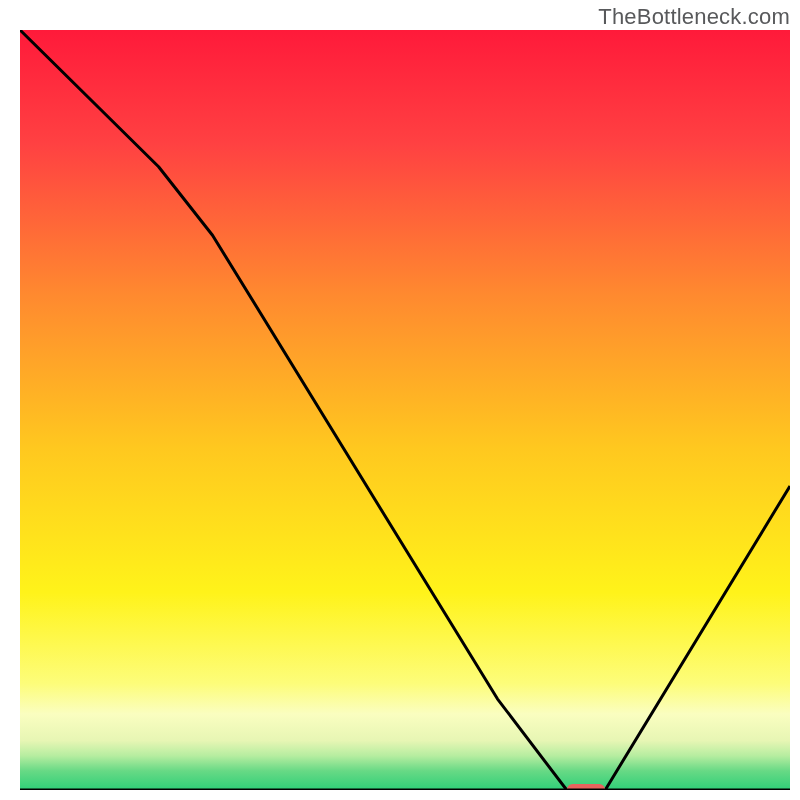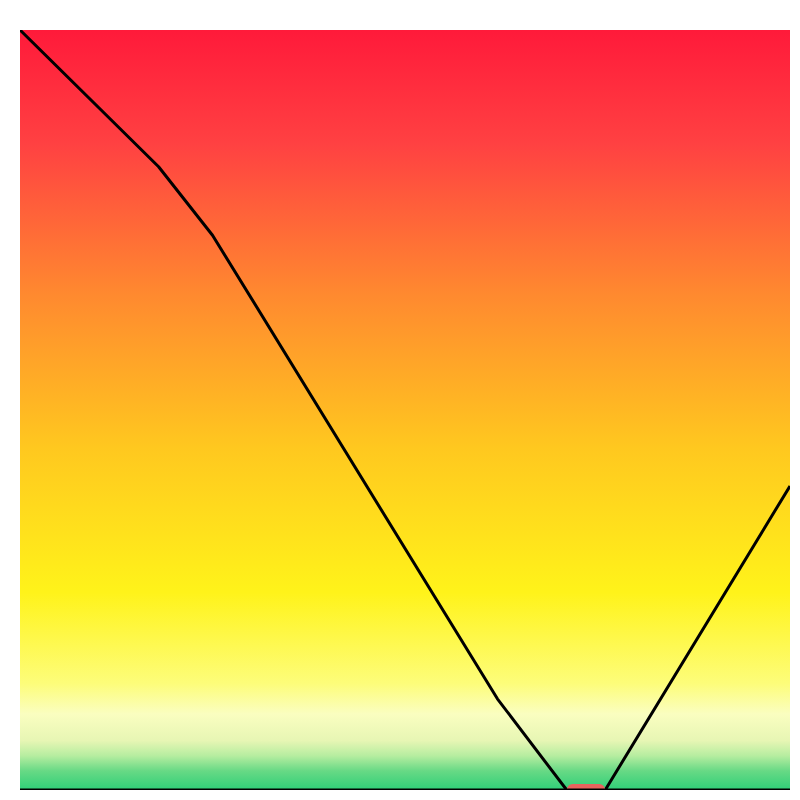--- a/index.html
+++ b/index.html
@@ -30,20 +30,21 @@
     position: absolute;
     left: 20px;
     top: 30px;
     
   }
 </style>
 </head>
 <body>
 
 <div id="wrap">
+  <div id="watermark">TheBottleneck.com</div>
 
   <svg id="plot" width="770" height="760" viewBox="0 0 770 760">
     <defs>
       <linearGradient id="bg-grad" x1="0" y1="0" x2="0" y2="1">
           <stop offset="0%" stop-color="#ff1a3a"></stop>
           <stop offset="15%" stop-color="#ff4142"></stop>
           <stop offset="35%" stop-color="#ff8a2f"></stop>
           <stop offset="55.00000000000001%" stop-color="#ffc81f"></stop>
           <stop offset="74%" stop-color="#fff31a"></stop>
           <stop offset="86%" stop-color="#fdfd7a"></stop>

